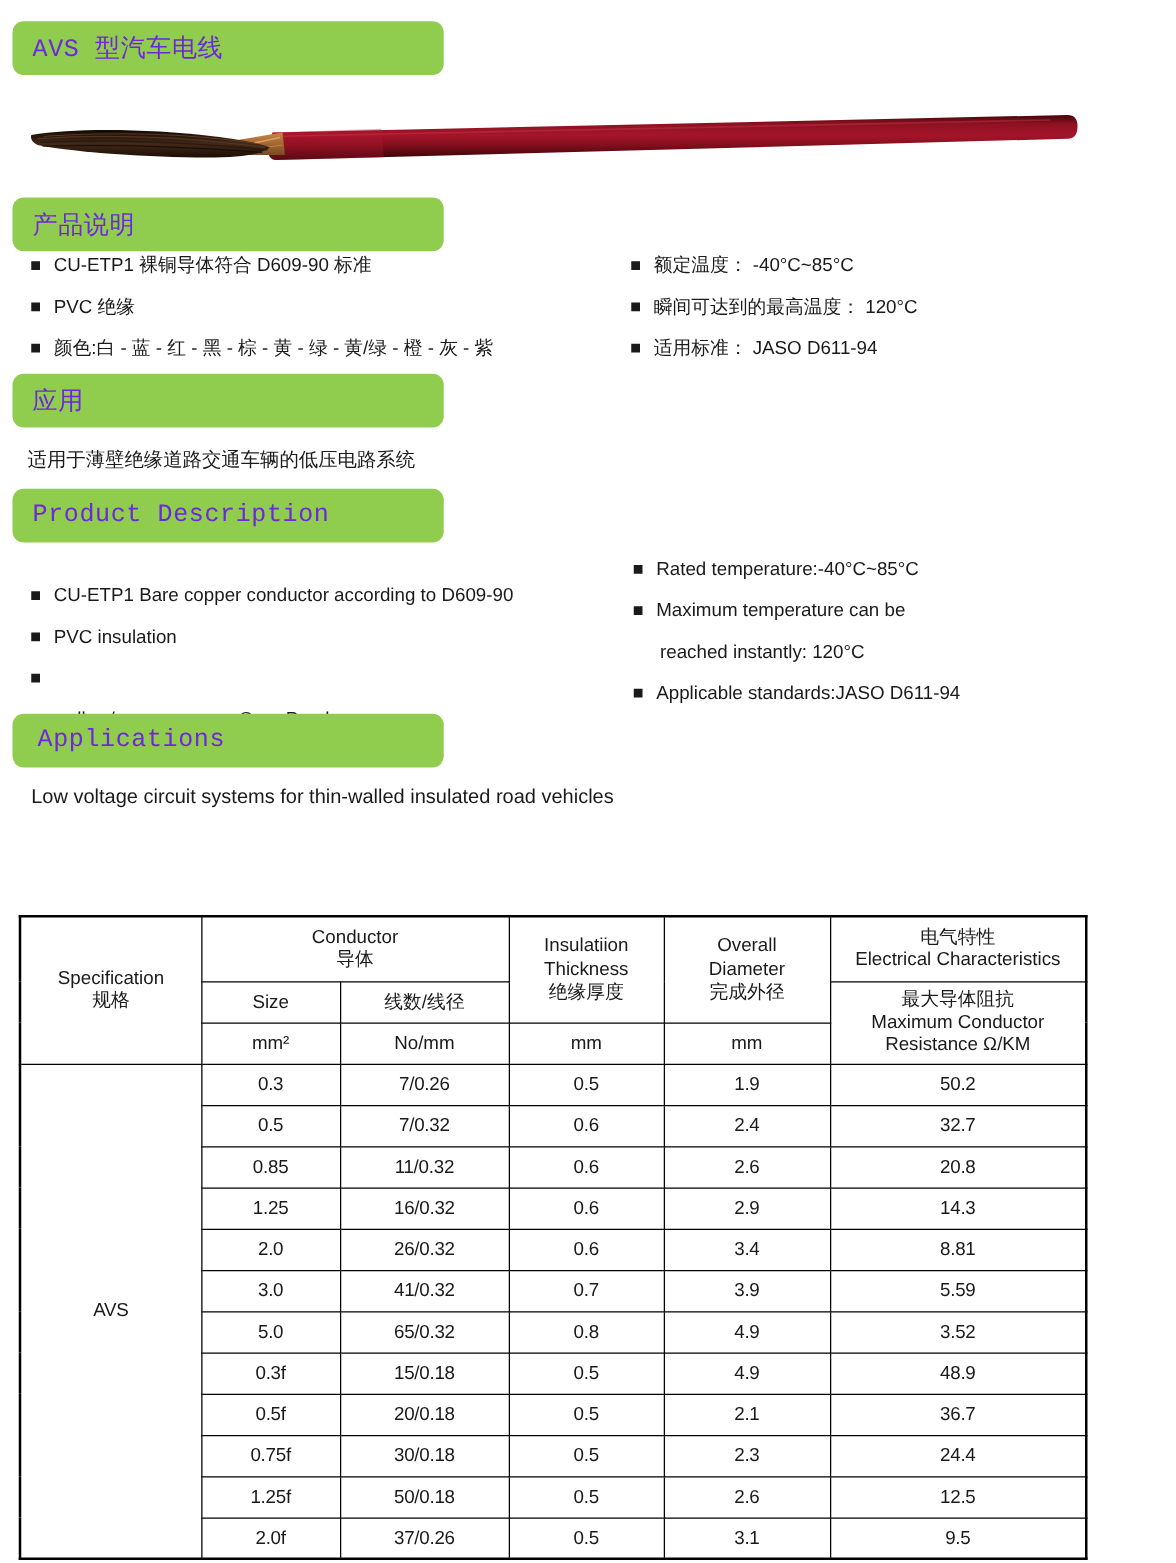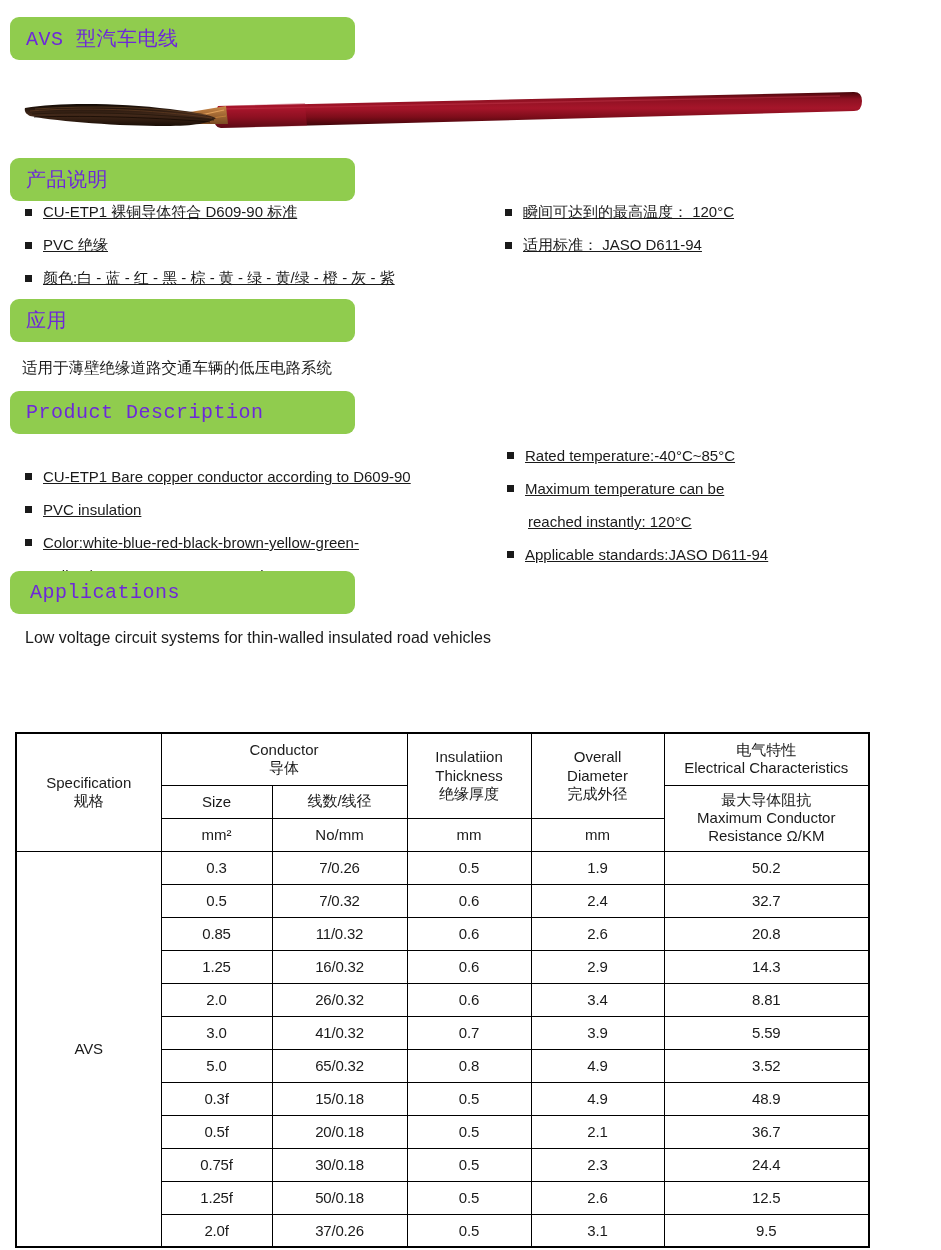--- a/index.html
+++ b/index.html
@@ -9,21 +9,21 @@
   }
   
   .banner{
     position:absolute;left:10px;width:345px;height:43px;
     background:#90CC4E;border-radius:9px;box-sizing:border-box;
     display:flex;align-items:center;padding-left:16px;
     font-family:"Liberation Mono","DejaVu Sans Mono",monospace;
     font-size:20px;letter-spacing:0.5px;color:#6d28d9;
   }
   
-  .bullets{position:absolute;display:flex;flex-direction:column;text-decoration:underline;}
+  .bullets{position:absolute;display:flex;flex-direction:column;}
   .b-row{display:flex;align-items:center;height:33px;}
   .sq{width:7px;height:7px;background:#1a1a1a;margin-right:11px;flex:0 0 auto;}
   .b-text{font-size:15px;white-space:nowrap;}
   .cont{padding-left:21px;}
   .para{position:absolute;font-size:15.5px;white-space:nowrap;}
   .para-en{font-size:16px;}
   
   .spec-table{
     position:absolute;left:15px;top:732px;width:853px;
     border-collapse:collapse;table-layout:fixed;
@@ -96,20 +96,24 @@
       <span class="b-text">PVC 绝缘</span>
     </div>
     <div class="b-row">
       <span class="sq"></span>
       <span class="b-text">颜色:白 - 蓝 - 红 - 黑 - 棕 - 黄 - 绿 - 黄/绿 - 橙 - 灰 - 紫</span>
     </div>
   </div>
   <div class="bullets" style="left:505px;top:196px;">
     <div class="b-row">
       <span class="sq"></span>
+      <span class="b-text">额定温度： -40°C~85°C</span>
+    </div>
+    <div class="b-row">
+      <span class="sq"></span>
       <span class="b-text">瞬间可达到的最高温度： 120°C</span>
     </div>
     <div class="b-row">
       <span class="sq"></span>
       <span class="b-text">适用标准： JASO D611-94</span>
     </div>
   </div>
 
   <div class="banner" style="top:299px;">
     <span>应用</span>
@@ -123,21 +127,20 @@
     <div class="b-row">
       <span class="sq"></span>
       <span class="b-text">CU-ETP1 Bare copper conductor according to D609-90</span>
     </div>
     <div class="b-row">
       <span class="sq"></span>
       <span class="b-text">PVC insulation</span>
     </div>
     <div class="b-row">
       <span class="sq"></span>
-      <span class="b-text">Color:white-blue-red-black-brown-yellow-green-</span>
     </div>
     <div class="b-row cont">
       <span class="b-text">yellow/green-orange -Grey-Purple</span>
     </div>
   </div>
   <div class="bullets" style="left:507px;top:439px;">
     <div class="b-row">
       <span class="sq"></span>
       <span class="b-text">Rated temperature:-40°C~85°C</span>
     </div>

